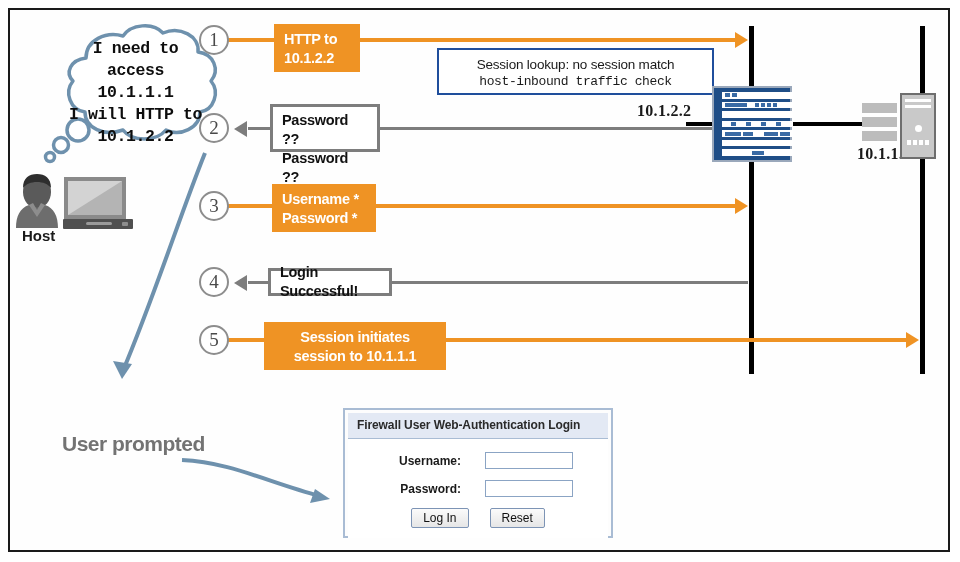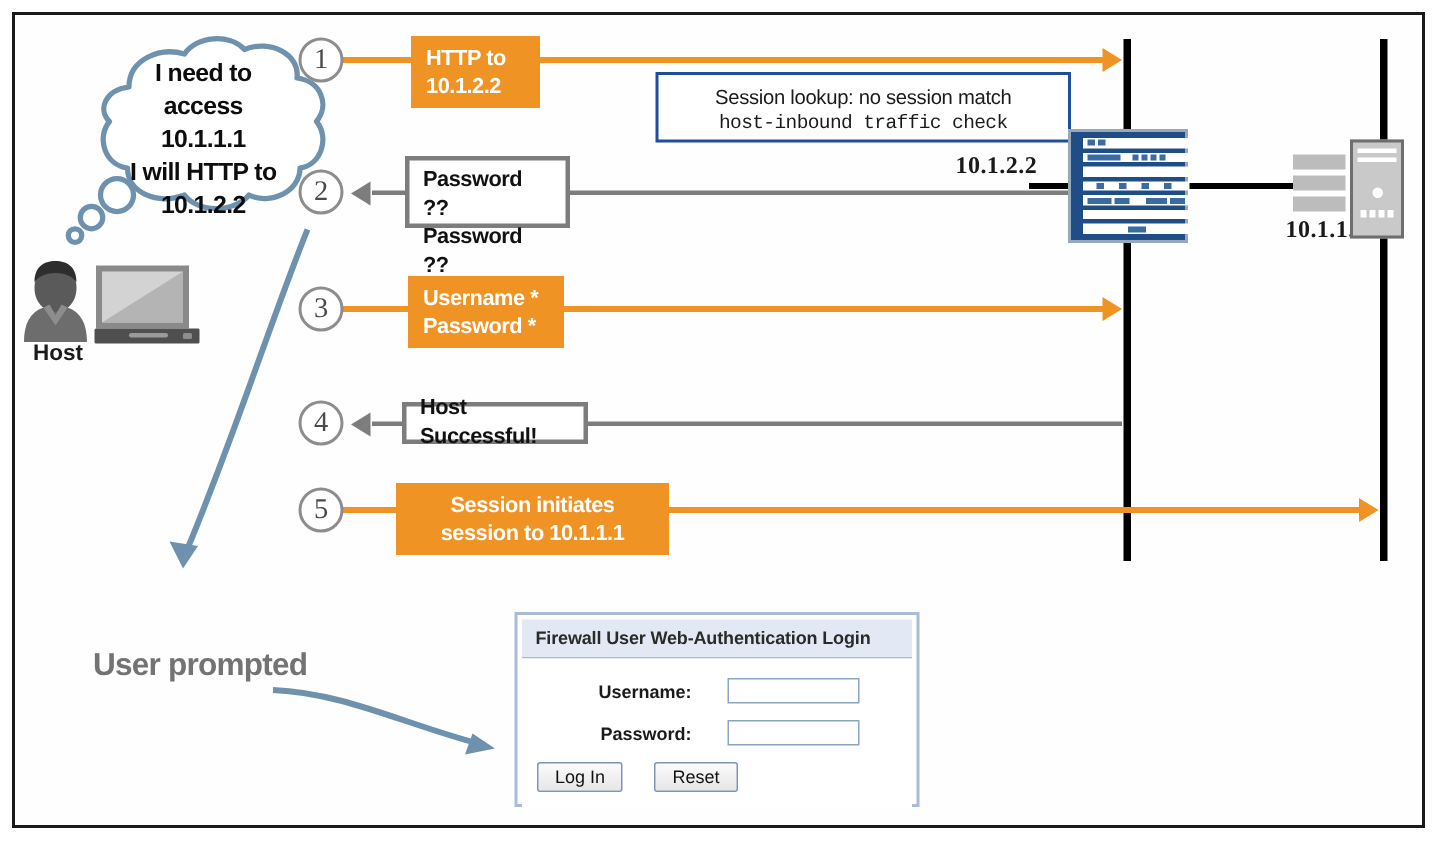--- a/index.html
+++ b/index.html
@@ -259,20 +259,21 @@
     height: 17px;
     border: 1px solid #8ba4c4;
     background: #ffffff;
     font-size: 11px;
     padding: 0 3px;
     box-sizing: border-box;
     font-family: "Liberation Sans", sans-serif;
   }
   .login-buttons {
     display: flex;
+    justify-content: center;
     gap: 21px;
     margin-top: 2px;
   }
   .login-buttons button {
     font-family: "Liberation Sans", sans-serif;
     font-size: 12px;
     color: #111111;
     background: linear-gradient(#fbfbfb, #e6e6e6);
     border: 1px solid #7d94b5;
     border-radius: 2px;
@@ -296,21 +297,21 @@
       <path d="M58,40 C58,22 78,13 95,18 C103,6 125,4 135,15
                C152,8 172,18 170,34 C186,36 192,52 183,63
                C192,74 186,92 172,94 C172,110 152,119 138,112
                C128,124 104,124 95,112 C76,119 57,110 57,94
                C42,92 36,74 45,63 C37,55 42,42 58,40 Z" fill="#ffffff" stroke="#6e91ad" stroke-width="3.5" stroke-linejoin="round"></path>
       <circle cx="50" cy="112" r="11" fill="#ffffff" stroke="#6e91ad" stroke-width="3.5"></circle>
       <circle cx="33" cy="127" r="7.5" fill="#ffffff" stroke="#6e91ad" stroke-width="3.5"></circle>
       <circle cx="22" cy="139" r="4.5" fill="#ffffff" stroke="#6e91ad" stroke-width="3.5"></circle>
     </svg>
   </div>
-  <div class="cloud-text" style="left:48px; top:38px; width:175px;">
+  <div class="cloud-text" style="left:48px; top:38px; width:175px;font-family:Liberation Mono, monospace;">
     <div>I need to</div>
     <div>access</div>
     <div>10.1.1.1</div>
     <div>I will HTTP to</div>
     <div>10.1.2.2</div>
   </div>
 
   <div class="avatar" style="left:14px; top:172px;">
     <svg width="46" height="58" viewBox="0 0 46 58">
       <path d="M23,4 C32,4 37,11 37,20 C37,29 31,36 23,36
@@ -428,21 +429,21 @@
   <div class="arrow-head right-orange" style="left:735px; top:198px;"></div>
   <div class="orange-label" style="left:272px; top:184px; width:104px; height:48px;">
     <div>Username *</div>
     <div>Password *</div>
   </div>
 
   <div class="step-circle" style="left:199px; top:267px;">4</div>
   <div class="line gray" style="left:248px; top:281px; width:500px;"></div>
   <div class="arrow-head left-gray" style="left:234px; top:275px;"></div>
   <div class="white-label" style="left:268px; top:268px; width:124px; height:28px; display:flex; align-items:center;">
-    <div>Host Successful!</div>
+    <div>Login Successful!</div>
   </div>
 
   <div class="step-circle" style="left:199px; top:325px;">5</div>
   <div class="line orange" style="left:228px; top:338px; width:682px;"></div>
   <div class="arrow-head right-orange" style="left:906px; top:332px;"></div>
   <div class="orange-label center" style="left:264px; top:322px; width:182px; height:48px;">
     <div>Session initiates</div>
     <div>session to 10.1.1.1</div>
   </div>
 

